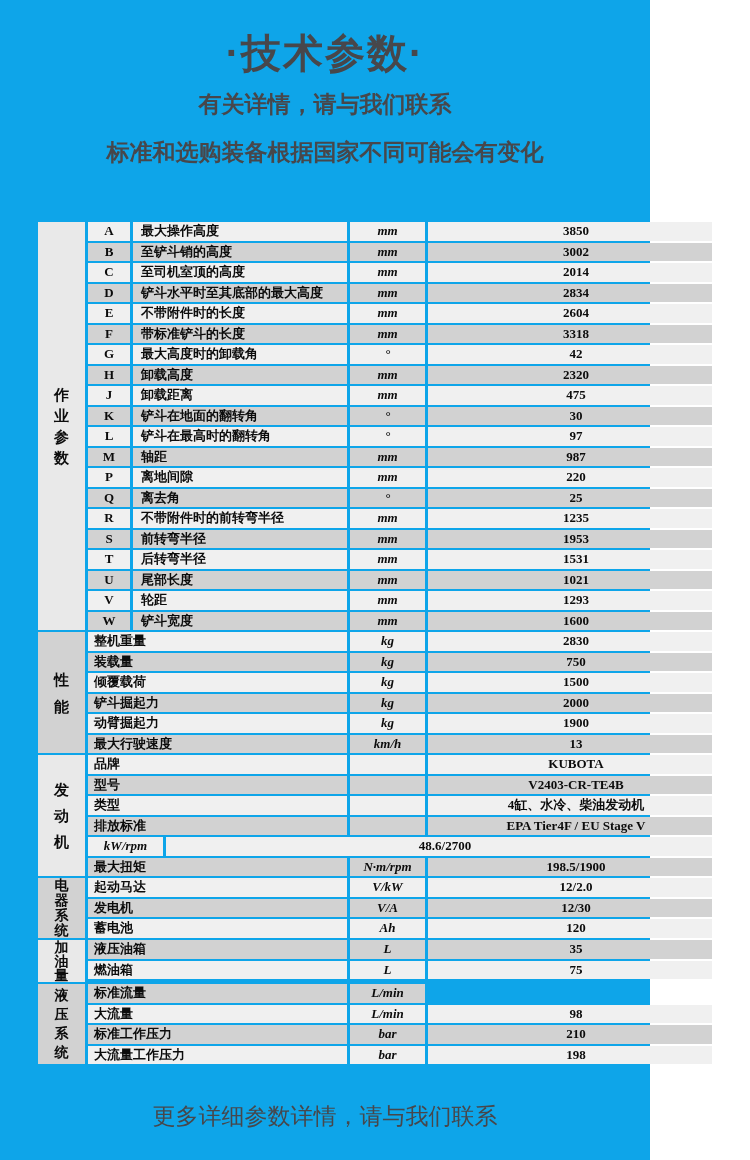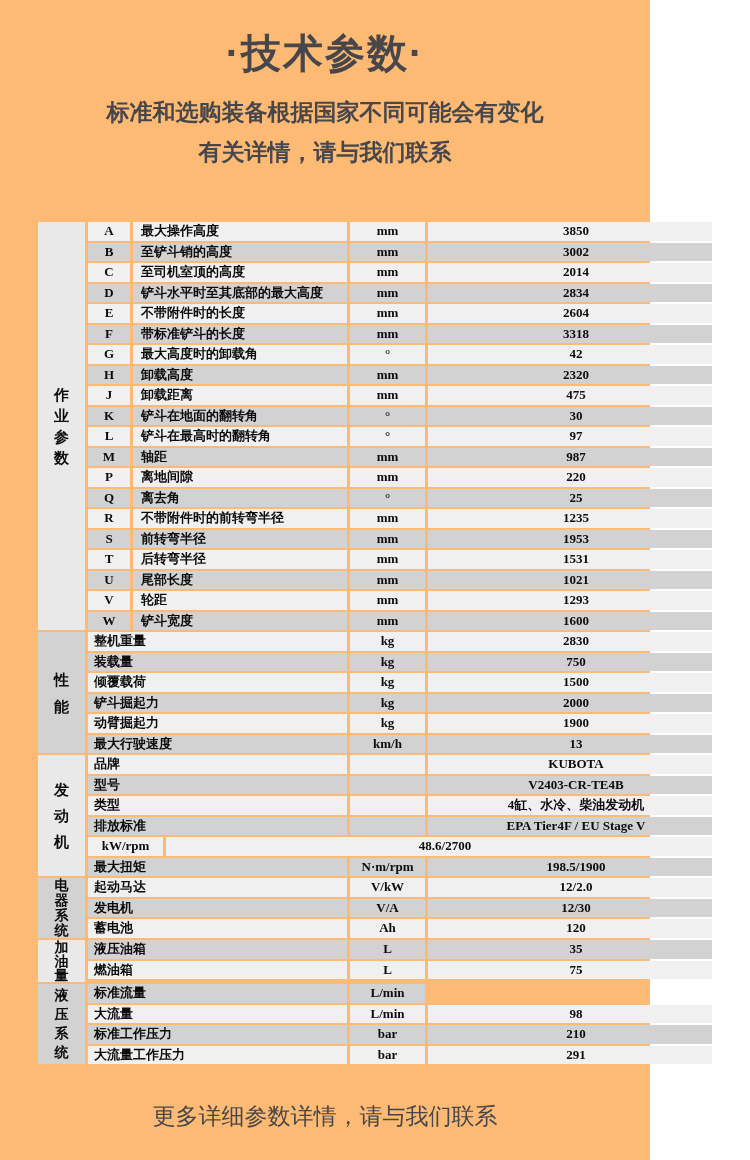--- a/index.html
+++ b/index.html
@@ -2,21 +2,21 @@
 <html style="--row-light: #f0f0f0; --row-dark: #d2d2d2; --section-light: #e9e9e9; --section-dark: #d2d2d2; --text: #111111; --heading: #47474b;"><head>
 <meta charset="utf-8">
 <style>
   :root{
     --row-light:#f0f0f0; --row-dark:#d2d2d2;
     --section-light:#e9e9e9; --section-dark:#d2d2d2;
     --text:#111111; --heading:#47474b;
   }
   html,body{margin:0;padding:0;background:#ffffff;}
   body{width:750px;font-family:"Liberation Sans",sans-serif;color:var(--text);}
-  .page{width:650px;min-height:1160px;background:#fdba74;}
+  .page{width:650px;min-height:1160px;background:#0ea5e9;}
 
   
   .header{padding-top:26px;text-align:center;}
   .title{font-size:40px;line-height:54px;font-weight:700;color:var(--heading);letter-spacing:2px;}
   .subtitle{font-size:23px;line-height:32px;font-weight:700;color:var(--heading);}
   .subtitle.first{margin-top:16px;}
   .subtitle.second{margin-top:8px;}
 
   
   .spec-table{margin:54px 0 0 38px;width:674px;display:flex;flex-direction:column;gap:2px;
@@ -33,35 +33,35 @@
   .section:nth-child(5) .sec-label{line-height:14px;font-size:14px;}
   .section:nth-child(6) .sec-label{line-height:19px;font-size:14px;}
   .rows{flex:1;display:flex;flex-direction:column;gap:2px;}
   .row{display:flex;gap:3px;height:18.5px;}
   .cell{display:flex;align-items:center;justify-content:center;box-sizing:border-box;}
   .row.light .cell{background:var(--row-light);}
   .row.dark  .cell{background:var(--row-dark);}
   .c-letter{width:42px;flex:0 0 42px;}
   .c-label{width:214px;flex:0 0 214px;justify-content:flex-start;padding-left:8px;}
   .c-label.wide{width:259px;flex:0 0 259px;padding-left:6px;}
-  .c-unit{width:75px;flex:0 0 75px;}
+  .c-unit{width:75px;flex:0 0 75px;font-style:italic;}
   .c-value{flex:1;padding-left:12px;}
 
   
   .footer{margin-top:36px;text-align:center;font-size:23px;line-height:32px;
     font-weight:400;color:var(--heading);}
 </style>
 </head>
 <body>
 
 <div class="page">
   <div class="header">
     <div class="title">·技术参数·</div>
+    <div class="subtitle second">有关详情，请与我们联系</div>
     <div class="subtitle first">标准和选购装备根据国家不同可能会有变化</div>
-    <div class="subtitle second">有关详情，请与我们联系</div>
   </div>
 
   <div class="spec-table">
       <div class="section">
         <div class="sec-label cell">作
 业
 参
 数</div>
         <div class="rows">
           <div class="row light">
@@ -314,20 +314,20 @@
             <div class="cell c-value">98</div>
           </div>
           <div class="row dark">
             <div class="cell c-label wide">标准工作压力</div>
             <div class="cell c-unit">bar</div>
             <div class="cell c-value">210</div>
           </div>
           <div class="row light">
             <div class="cell c-label wide">大流量工作压力</div>
             <div class="cell c-unit">bar</div>
-            <div class="cell c-value">291</div>
+            <div class="cell c-value">198</div>
           </div>
         </div>
       </div>
     </div>
 
   <div class="footer">更多详细参数详情，请与我们联系</div>
 </div>
 
 </body></html>

